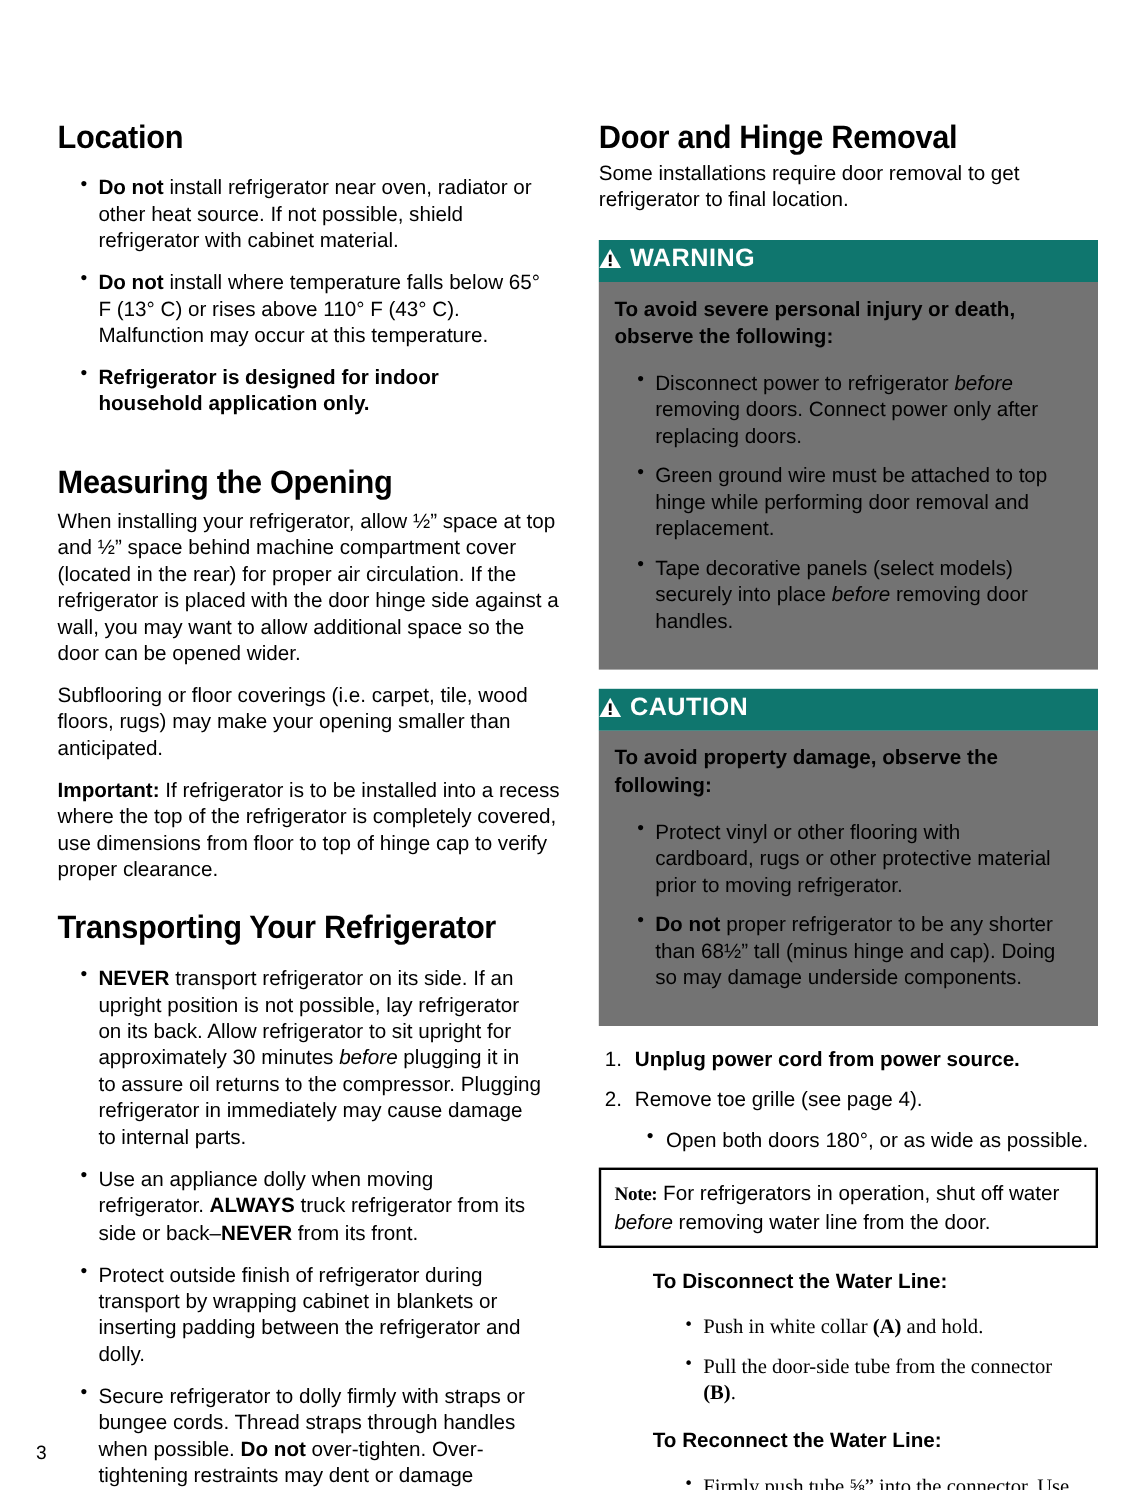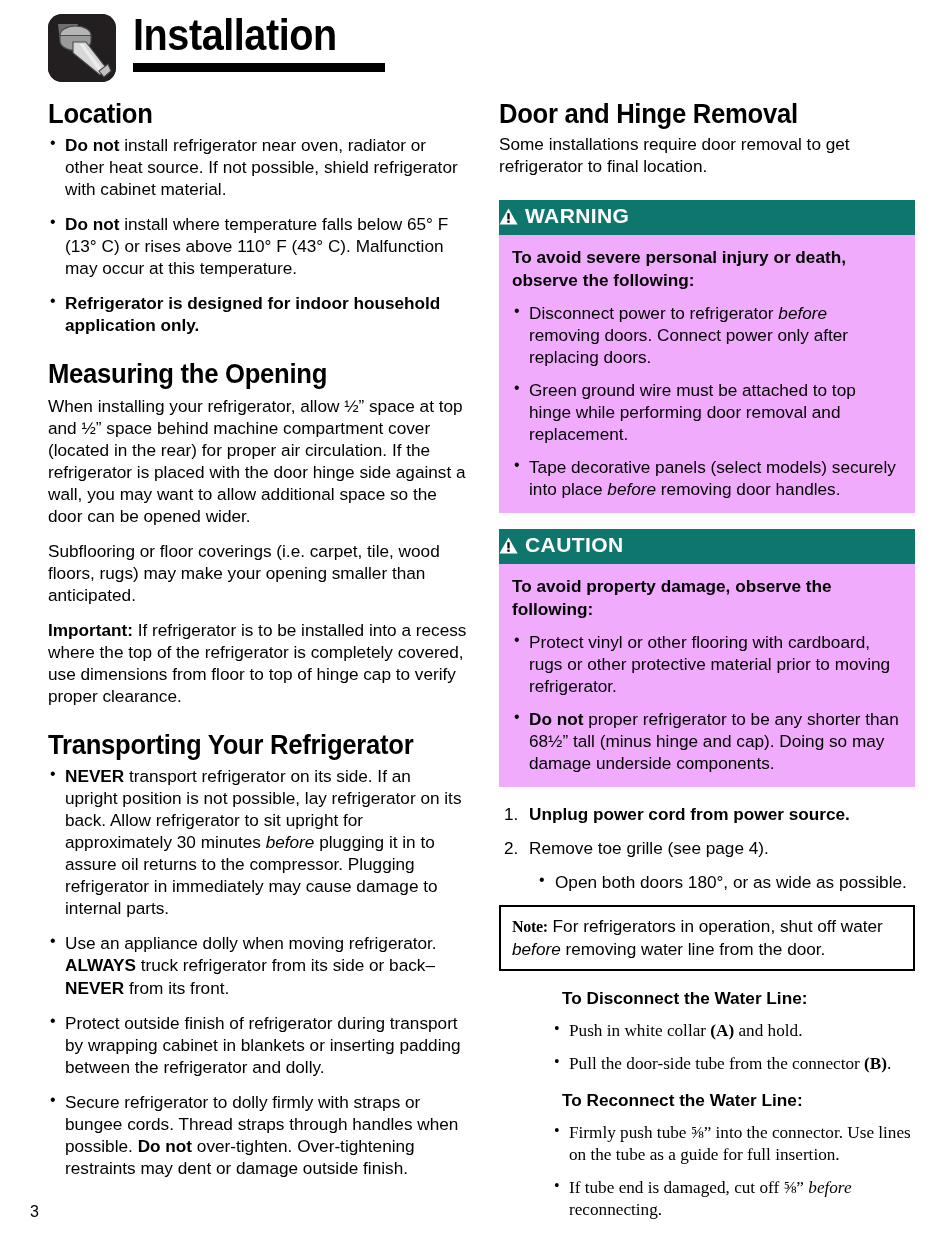--- a/index.html
+++ b/index.html
@@ -93,21 +93,21 @@
 
   p.body, li.body {
     font-size: 17.2px;
     line-height: 1.28;
     margin: 0 0 13px 0;
   }
   p.body:last-child { margin-bottom: 0; }
 
   ul.bullets {
     list-style: none;
-    margin: 0;
+    margin: 17px;
     padding: 0;
   }
   ul.bullets > li {
     position: relative;
     padding-left: 17px;
     font-size: 17.2px;
     line-height: 1.28;
     margin-bottom: 13px;
   }
   ul.bullets > li:last-child { margin-bottom: 0; }
@@ -133,21 +133,21 @@
     letter-spacing: 0.4px;
     padding: 5px 0 6px 0;
     line-height: 1.05;
   }
   .alert-head .tri {
     display: inline-block;
     vertical-align: -2px;
     margin-right: 7px;
   }
   .alert-body {
-    background: #f0abfc;
+    background: #737373;
     padding: 11px 13px 13px 13px;
   }
   .alert-body .lead {
     font-size: 17.2px;
     font-weight: bold;
     line-height: 1.3;
     margin: 0 0 11px 0;
   }
   .alert-body ul.bullets > li { margin-bottom: 11px; }
   .alert-body ul.bullets > li:last-child { margin-bottom: 0; }
@@ -203,57 +203,40 @@
   }
 
   
   .waterline {
     margin-top: 16px;
     padding-left: 45px;
   }
   .waterline h3 {
     font-size: 17.2px;
     font-weight: bold;
-    margin: 0 0 11px 18px;
+    margin: 0 0 11px 0;
     line-height: 1.28;
   }
   .waterline h3.second { margin-top: 14px; }
   .waterline ul.bullets { padding-left: 8px; font-family: Liberation Serif, serif; }
 
   
   .page-number {
     position: absolute;
     left: 30px;
     top: 1204px;
     font-size: 16px;
     line-height: 1;
   }
 </style>
 </head>
 <body>
 
 <div class="page">
 
-  <div class="header">
-    <div class="header-icon">
-      <svg width="68" height="68" viewBox="0 0 68 68">
-        <rect x="0" y="0" width="68" height="68" rx="14" fill="#231f20"></rect>
-        <path d="M10 10 L30 10 L24 30 L12 28 Z" fill="#6e6e6e"></path>
-        <ellipse cx="27.5" cy="21.5" rx="15.5" ry="9.5" fill="#b5b5b5" stroke="#4a4a4a" stroke-width="1.1"></ellipse>
-        <path d="M12 21.5 L12 27 A15.5 9.5 0 0 0 43 27 L43 21.5 Z" fill="#9a9a9a" stroke="#4a4a4a" stroke-width="1.1"></path>
-        <path d="M25 28 L38 28 L59 55 L52 61 L25 39 Z" fill="#d8d8d8" stroke="#4a4a4a" stroke-width="1.1"></path>
-        <path d="M31.5 30 L35 30 L55 56 L52 59 Z" fill="#f0f0f0" opacity="0.85"></path>
-        <path d="M51 57 L60 50 L63 57 L56 63 Z" fill="#c2c2c2" stroke="#4a4a4a" stroke-width="1.1"></path>
-      </svg>
-    </div>
-    <div class="header-title-wrap">
-      <div class="header-title">Installation</div>
-      <div class="header-rule"></div>
-    </div>
-  </div>
 
   <div class="col col-left">
 
     <h2 class="section">Location</h2>
     <ul class="bullets">
         <li><b>Do not</b><span> install refrigerator near oven, radiator or other heat source. If not possible, shield refrigerator with cabinet material.</span></li>
         <li><b>Do not</b><span> install where temperature falls below 65° F (13° C) or rises above 110° F (43° C). Malfunction may occur at this temperature.</span></li>
         <li><b>Refrigerator is designed for indoor household application only.</b></li>
       </ul>
 

